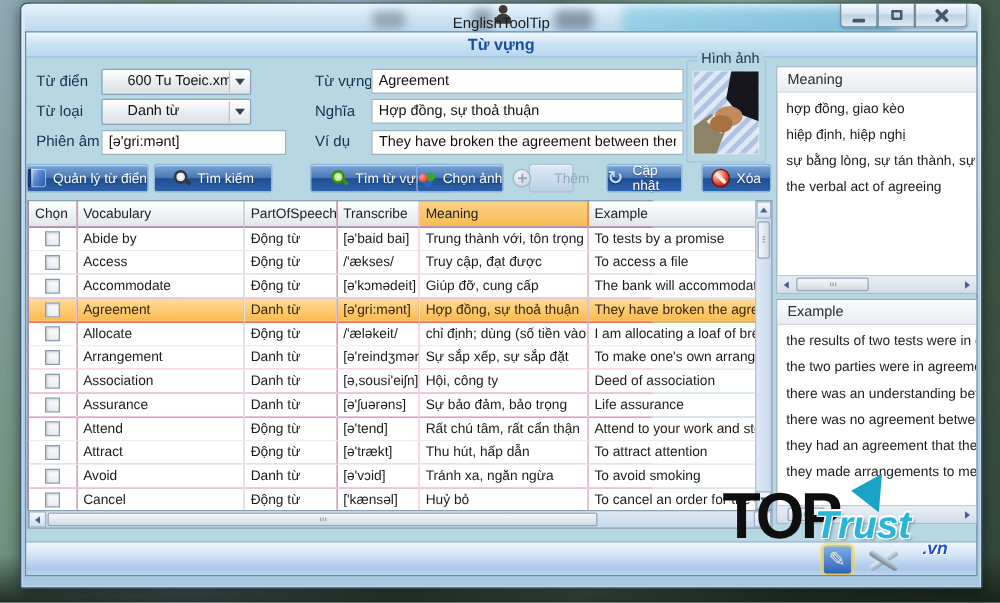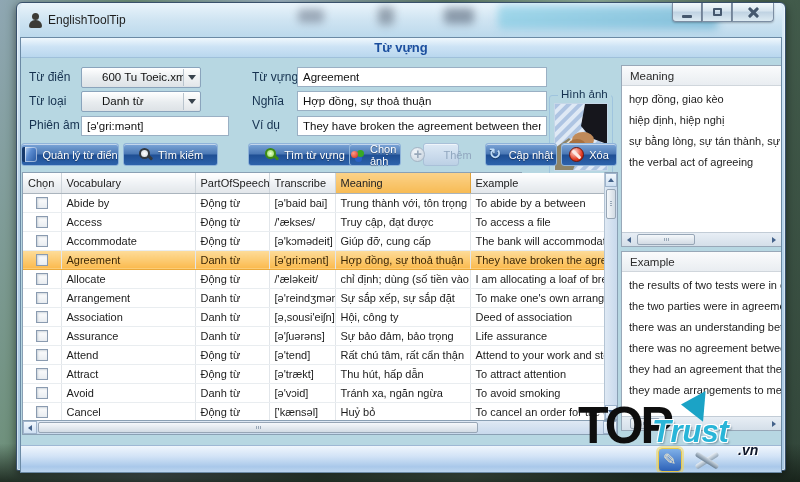--- a/index.html
+++ b/index.html
@@ -11,22 +11,22 @@
       linear-gradient(105deg,#8fa7b3 0%,#6d8f79 14%,#9db3c2 30%,#5d7a68 48%,#8fae9a 64%,#46604f 82%,#32463a 100%);
     position:relative;
   }
 
   
   .window{ position:absolute; left:16px; top:2px; width:770px; height:469px;
     background:linear-gradient(#dcecf8,#b9d4ea 40%, #a9c8e2);
     border:1px solid #38506b; border-radius:6px 6px 2px 2px;
     box-shadow:0 0 0 1px rgba(255,255,255,.45) inset, 0 3px 10px rgba(0,0,0,.5);
     padding:0 3px 3px 3px; }
-  .titlebar{ position:relative; height:34px; display:flex; align-items:center; overflow:hidden;
-    background:linear-gradient(#eaf4fb,#cfe4f2 50%,#bcd9ec); border-radius:5px 5px 0 0; }
+  .titlebar{ position:relative; height:22px; display:flex; align-items:center; overflow:hidden;
+    background:linear-gradient(#eaf4fb,#cfe4f2 50%,#bcd9ec); border-radius:5px 5px 0 0;flex-direction:column; }
   .smudge{ position:absolute; filter:blur(4px); opacity:.55; border-radius:4px; }
   .s1{ left:278px; top:6px; width:26px; height:14px; background:#6a7486; }
   .s2{ left:358px; top:4px; width:16px; height:18px; background:#5d6878; }
   .s3{ left:424px; top:5px; width:30px; height:16px; background:#4d5a6e; }
   .s4{ left:478px; top:2px; width:220px; height:24px; background:linear-gradient(90deg,#66c2de,#3f9dc4); opacity:.5;}
   .app-icon{ position:relative; width:14px; height:16px; margin:0 6px 0 8px; }
   .app-icon::before{ content:''; position:absolute; left:4px; top:1px; width:7px; height:7px; border-radius:50%; background:#3d3b36; }
   .app-icon::after{ content:''; position:absolute; left:1px; top:8px; width:13px; height:8px; border-radius:6px 6px 2px 2px; background:#3d3b36; }
   .title-text{ font-size:12px; color:#1d1d1d; position:relative; z-index:2; }
   .win-controls{ position:absolute; right:8px; top:0; display:flex; z-index:3; }
@@ -48,21 +48,21 @@
 
   .flabel{ position:absolute; font-size:12px; color:#15314f; }
   .combo{ position:absolute; height:21px; width:120px; background:linear-gradient(#ffffff,#e8ecef 55%,#dde2e6);
     border:1px solid #8aa4bc; border-radius:2px; font-size:11.5px; color:#111; line-height:19px; padding-left:20px; }
   .combo .arrow{ position:absolute; right:1px; top:1px; bottom:1px; width:16px; background:linear-gradient(#fdfdfd,#e3e7ea);
     border-left:1px solid #b9c4cd; display:flex; align-items:center; justify-content:center; }
   .tri-down{ width:0; height:0; border-left:4px solid transparent; border-right:4px solid transparent; border-top:5px solid #39434d; }
   .tbox{ position:absolute; height:20px; border:1px solid #9ab0c4; background:#fff; font-size:11.5px; color:#111;
     padding:0 5px; font-family:"Liberation Sans","DejaVu Sans",sans-serif; }
 
-  .groupbox{ position:absolute; left:528px; top:22px; width:64px; height:82px; border:1px solid #9fc4de; border-radius:3px;margin-top:35px; }
+  .groupbox{ position:absolute; left:528px; top:22px; width:64px; height:82px; border:1px solid #9fc4de; border-radius:3px; }
   .groupbox .gb-label{ position:absolute; left:8px; top:-8px; font-size:11.5px; color:#15314f; background:#b7d7e2; padding:0 3px; }
   .gb-img{ position:absolute; left:4px; top:7px; width:54px; height:68px; border:1px solid #c6d8e8; background:#fff; }
 
   
   .btn{ position:absolute; top:105px; height:23px; border:1px solid #8fb3d9; border-radius:3px; cursor:default;
     background:linear-gradient(#7ca6d8 0%,#4a77b4 48%,#1f4f94 52%,#2d62ab 100%);
     box-shadow:inset 0 1px 0 rgba(255,255,255,.55); color:#fff; font-size:11px;
     display:flex; align-items:center; justify-content:center; gap:5px; text-shadow:0 1px 1px rgba(0,0,0,.4); }
   .btn.disabled{ background:linear-gradient(#dde9f5,#bcd0e5); color:#91a7bf; border-color:#a9c0d8; text-shadow:none; }
   .icon{ width:15px; height:15px; display:inline-block; position:relative; flex:none; }
@@ -127,21 +127,21 @@
   .splitter-dots span{ display:inline-block; width:2px; height:2px; background:#7d93a8; margin:0 1px; vertical-align:middle; }
   .footer{ position:absolute; left:0; right:0; bottom:0; height:27px;
     background:linear-gradient(#f0f6fd,#d2e3f6 40%,#a9c8ea 80%,#bcd5ef); border-top:1px solid #9fb8d4; }
 
   
   .logo{ position:absolute; right:-4px; bottom:-4px; width:215px; height:80px; z-index:30; pointer-events:none; }
   .logo-top{ position:absolute; left:8px; top:0px; font-size:50px; font-weight:bold; color:#0e0e0e; letter-spacing:-3px; transform:scaleY(1.04); }
   .logo-tri{ position:absolute; left:116px; top:-6px; width:0; height:0; border-left:11px solid transparent; border-right:17px solid transparent; border-bottom:26px solid #1ba3c6; transform:rotate(38deg); }
   .logo-trust{ position:absolute; left:82px; top:18px; font-size:31px; font-weight:bold; font-style:italic; color:#29b5d8;
     text-shadow:-1px -1px 0 #fff,1px -1px 0 #fff,-1px 1px 0 #fff,1px 1px 0 #fff, 2px 2px 2px rgba(0,40,60,.35); letter-spacing:0px; }
-  .logo-vn{ position:absolute; left:168px; top:46px; font-size:14px; font-weight:bold; font-style:italic; color:#0f172a; text-shadow:-1px -1px 0 #fff,1px 1px 0 #fff; }
+  .logo-vn{ position:absolute; left:168px; top:46px; font-size:14px; font-weight:bold; font-style:italic; color:#1d4ed8; text-shadow:-1px -1px 0 #fff,1px 1px 0 #fff; }
   .logo-ico1{ position:absolute; left:88px; top:52px; width:24px; height:24px; border-radius:4px;
     background:linear-gradient(#7fb0e8,#2d62b8); border:1px solid #e8c84a; box-shadow:0 0 0 2px rgba(240,214,90,.55); }
   .logo-ico1::before{ content:'✎'; position:absolute; left:4px; top:1px; font-size:16px; color:#f5e8c8; }
   .logo-ico2{ position:absolute; left:122px; top:52px; width:30px; height:24px; }
   .bar1{ position:absolute; left:2px; top:10px; width:26px; height:5px; border-radius:3px; background:linear-gradient(#e8eef4,#8fa3b5); transform:rotate(-32deg); }
   .bar2{ position:absolute; left:2px; top:10px; width:26px; height:5px; border-radius:3px; background:linear-gradient(#cfd9e2,#6d8296); transform:rotate(32deg); }
 </style>
 </head>
 <body>
 
@@ -219,29 +219,29 @@
           <span>Quản lý từ điển</span>
         </div>
         <div class="btn" style="left: 102px; width: 95px;">
           <span class="icon search-icon"></span>
           <span>Tìm kiếm</span>
         </div>
         <div class="btn" style="left: 227px; width: 113px;">
           <span class="icon search-green-icon"></span>
           <span>Tìm từ vựng</span>
         </div>
-        <div class="btn" style="left: 328px; width: 52px;">
+        <div class="btn" style="left: 312px; width: 70px;">
           <span class="icon images-icon"></span>
           <span>Chọn ảnh</span>
         </div>
         <div class="btn disabled" style="left: 402px; width: 36px; gap: 18px;">
           <span class="icon add-icon"></span>
           <span>Thêm</span>
         </div>
-        <div class="btn" style="left: 464px; width: 72px;">
+        <div class="btn" style="left: 464px; width: 61px;">
           <span class="icon refresh-icon"></span>
           <span>Cập nhật</span>
         </div>
         <div class="btn" style="left: 540px; width: 56px;">
           <span class="icon delete-icon"></span>
           <span>Xóa</span>
         </div>
       </div>
 
     <div class="tablewrap">
@@ -266,21 +266,21 @@
         </thead>
         <tbody>
             <tr>
               <td>
                 <span class="cb"></span>
               </td>
               <td>Abide by</td>
               <td>Động từ</td>
               <td>[ə'baid bai]</td>
               <td>Trung thành với, tôn trọng</td>
-              <td>To abide by a between</td>
+              <td>To tests by a promise</td>
             </tr>
             <tr>
               <td>
                 <span class="cb"></span>
               </td>
               <td>Access</td>
               <td>Động từ</td>
               <td>/'ækses/</td>
               <td>Truy cập, đạt được</td>
               <td>To access a file</td>

